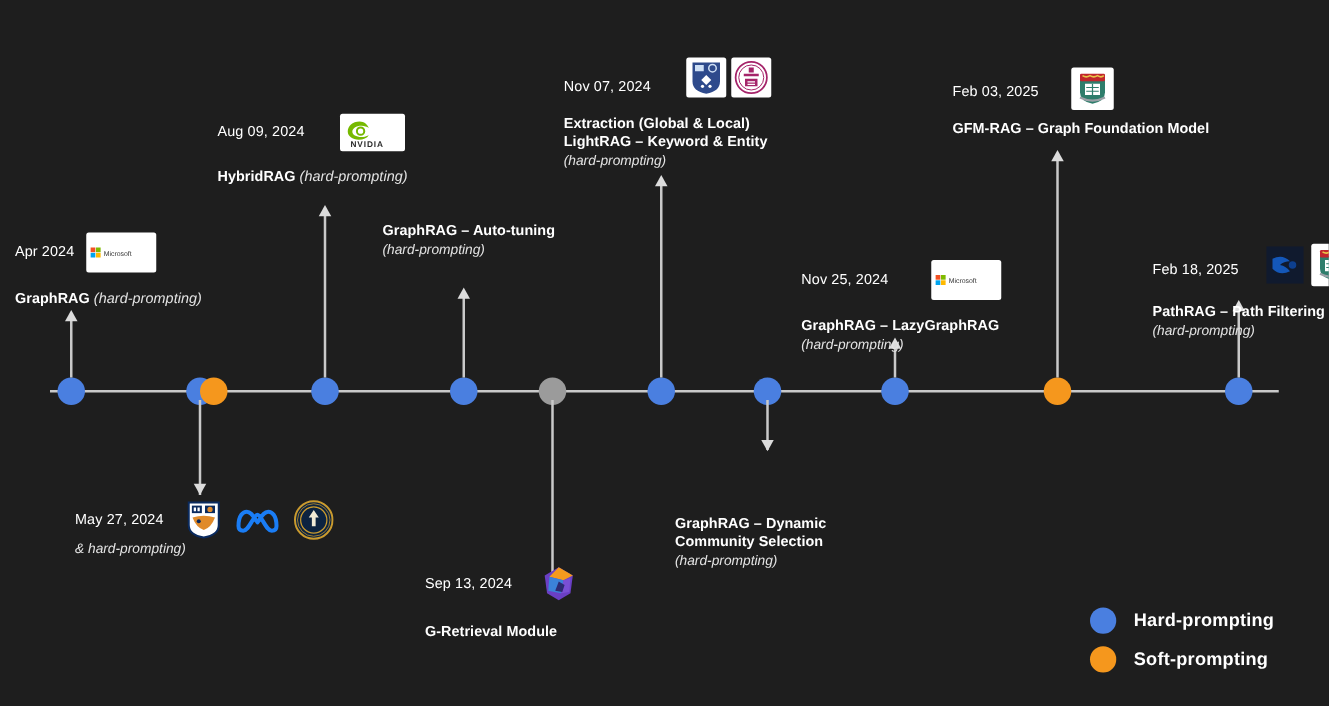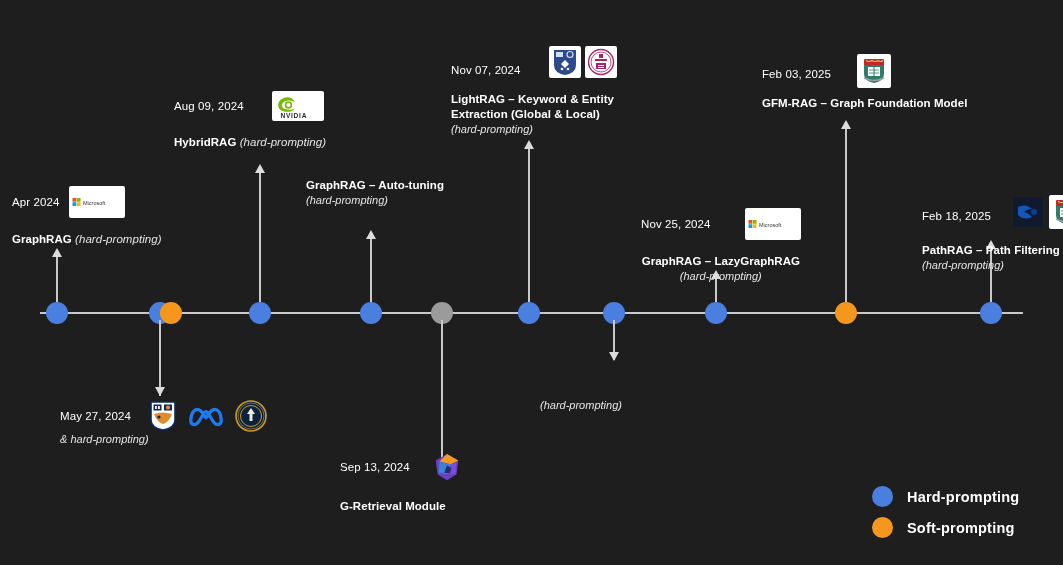--- a/index.html
+++ b/index.html
@@ -286,31 +286,35 @@
             <circle cx="14" cy="14" r="12.5" fill="none" stroke="#a5246a" stroke-width="1.4"></circle>
             <circle cx="14" cy="14" r="10" fill="none" stroke="#a5246a" stroke-width="0.8"></circle>
             <path d="M8 11 h12 v2 h-12 z M9 15 h10 v6 h-10 z" fill="#a5246a"></path>
             <path d="M11 17 h6 v1 h-6 z M11 19 h6 v1 h-6 z" fill="#ffffff"></path>
             <path d="M12 6 h4 v4 h-4 z" fill="#a5246a"></path>
           </svg>
         </span>
       </span>
     </div>
     <div class="title">
+      <div>Extraction (Global &amp; Local)</div>
       <div>LightRAG – Keyword &amp; Entity</div>
-      <div>Extraction (Global &amp; Local)</div>
     </div>
     <div class="subtag">(hard-prompting)</div>
   </div>
 
   <div class="event" style="left:540px; top:398px;">
-    <div class="subtag">(hard-prompting)</div>
-  </div>
-
-  <div class="event" style="left:641px; top:208px;text-align:center;">
+    <div class="title">
+      <div>GraphRAG – Dynamic</div>
+      <div>Community Selection</div>
+    </div>
+    <div class="subtag">(hard-prompting)</div>
+  </div>
+
+  <div class="event" style="left:641px; top:208px;">
     <div class="event-head">
       <span class="date">Nov 25, 2024</span>
       <span class="logos" style="margin-left:24px;">
         <span class="logo-card" style="width:56px;height:32px;">
           <svg width="50" height="14" viewBox="0 0 100 24">
             <rect x="1" y="4" width="7.5" height="7.5" fill="#f25022"></rect>
             <rect x="9.5" y="4" width="7.5" height="7.5" fill="#7fba00"></rect>
             <rect x="1" y="12.5" width="7.5" height="7.5" fill="#00a4ef"></rect>
             <rect x="9.5" y="12.5" width="7.5" height="7.5" fill="#ffb900"></rect>
             <text x="22" y="17" font-family="'Liberation Sans',sans-serif" font-size="11" fill="#333">Microsoft</text>

